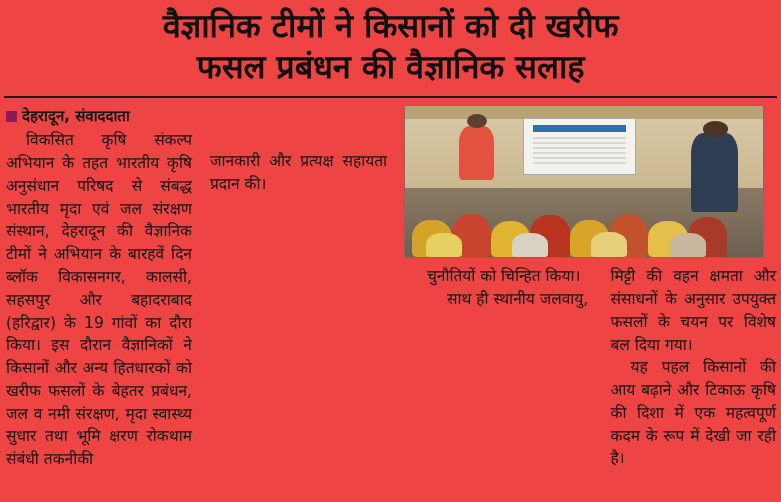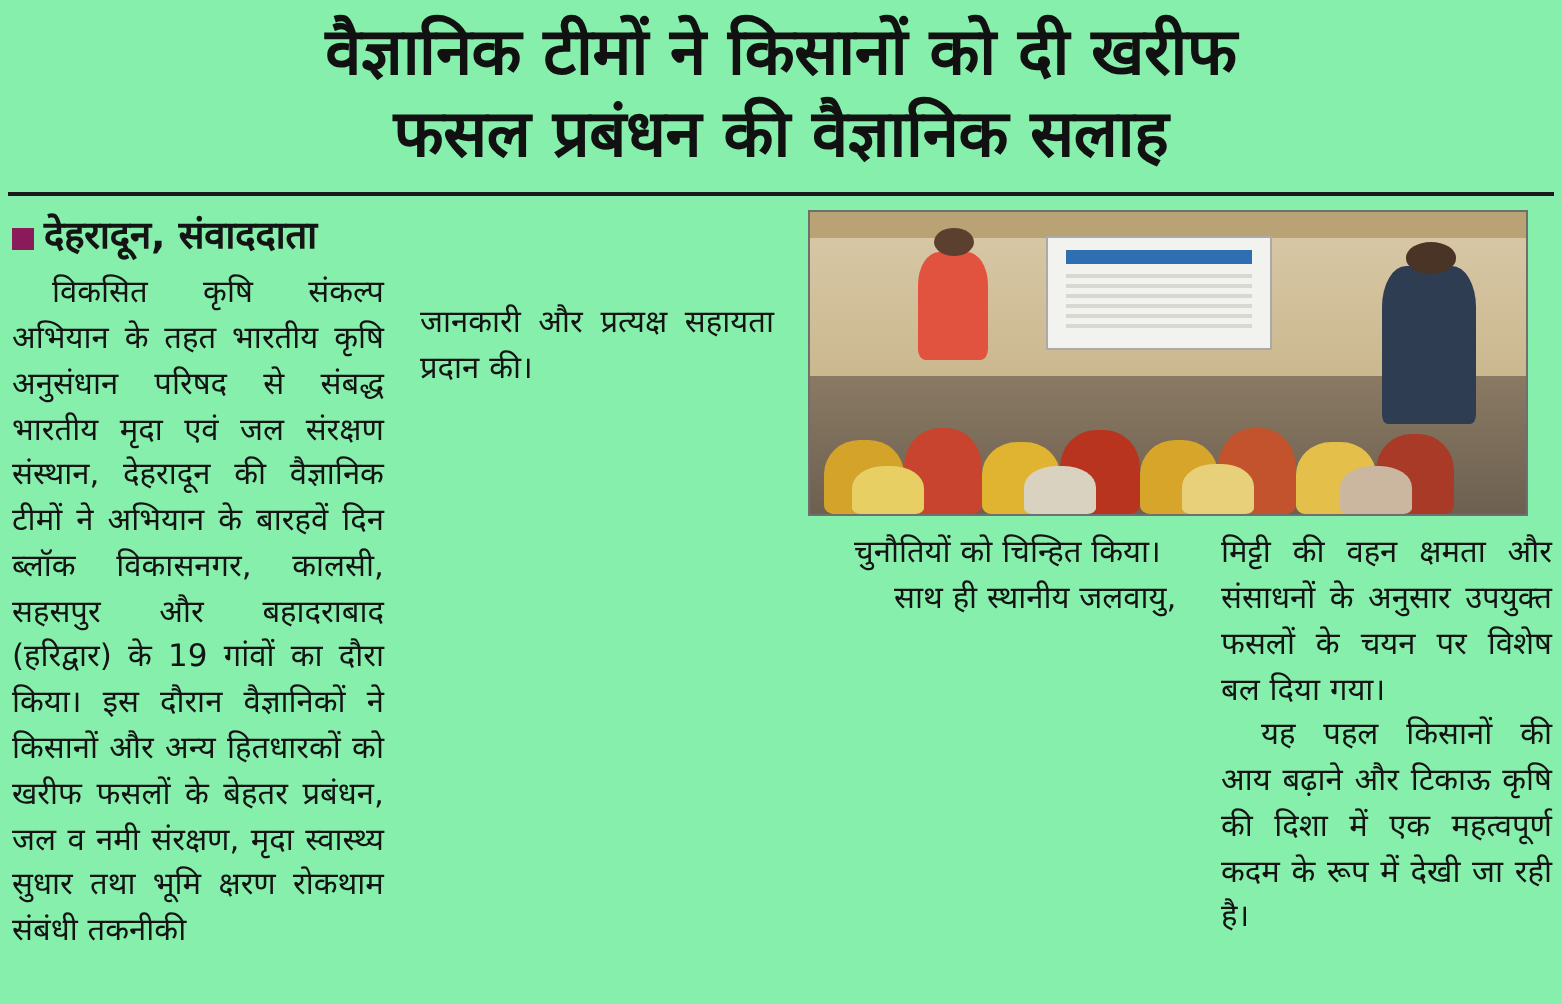--- a/index.html
+++ b/index.html
@@ -7,21 +7,21 @@
     padding: 0;
     background: #ffffff;
   }
   body {
     font-family: "Liberation Sans", sans-serif;
   }
   .page {
     position: relative;
     width: 781px;
     height: 502px;
-    background: #86efac;
+    background: #ef4444;
     overflow: hidden;
     box-sizing: border-box;
   }
   
   .headline {
     padding: 6px 10px 2px 10px;
     text-align: center;
     font-family: "DejaVu Sans", sans-serif;
     font-weight: bold;
     font-size: 33px;
@@ -62,21 +62,21 @@
     text-justify: inter-word;
   }
   .col-1 { width: 196px; padding-right: 9px; }
   .col-2 { width: 196px; padding: 0 9px; margin-top: 45px; }
   .col-right { width: 372px; padding-left: 8px; display: flex; flex-direction: column; }
 
   .byline {
     display: block;
     margin-bottom: 2px;
     font-weight: bold;
-    font-size: 19px;
+    font-size: 15px;
   }
   .byline-dot {
     display: inline-block;
     width: 11px;
     height: 11px;
     background: #8b1a5a;
     margin-right: 5px;
     vertical-align: -1px;
   }
   .para {

